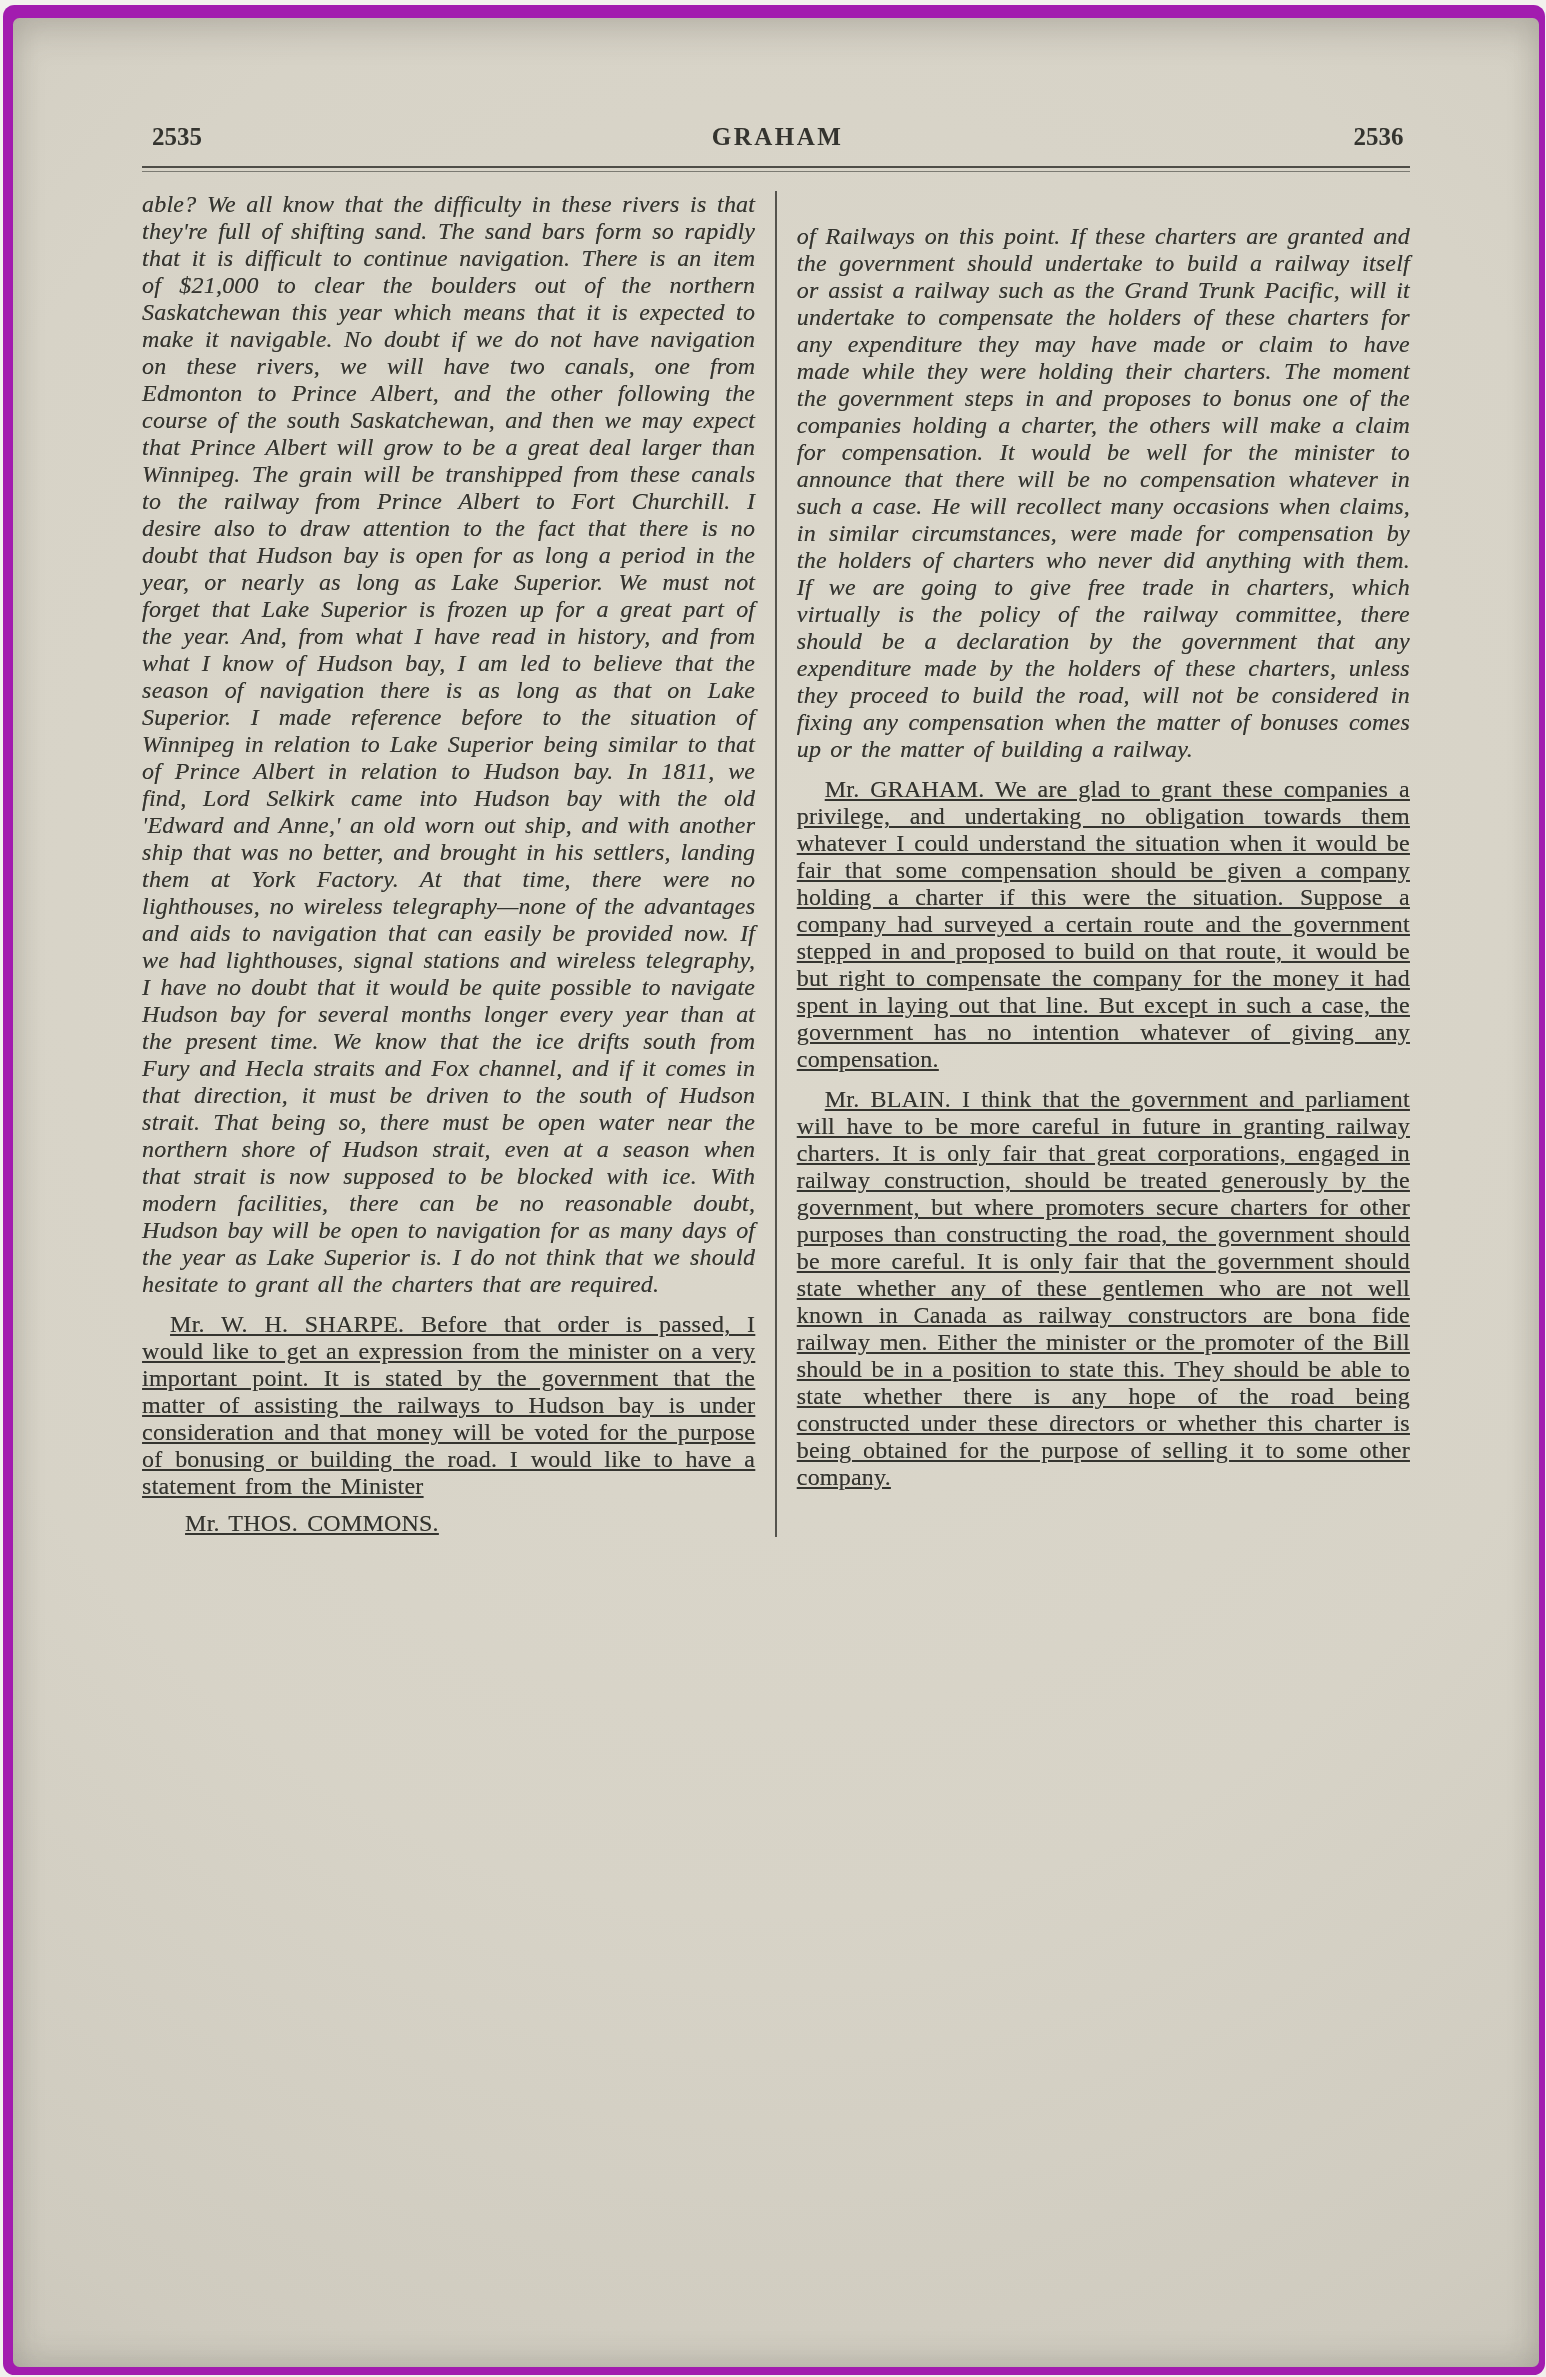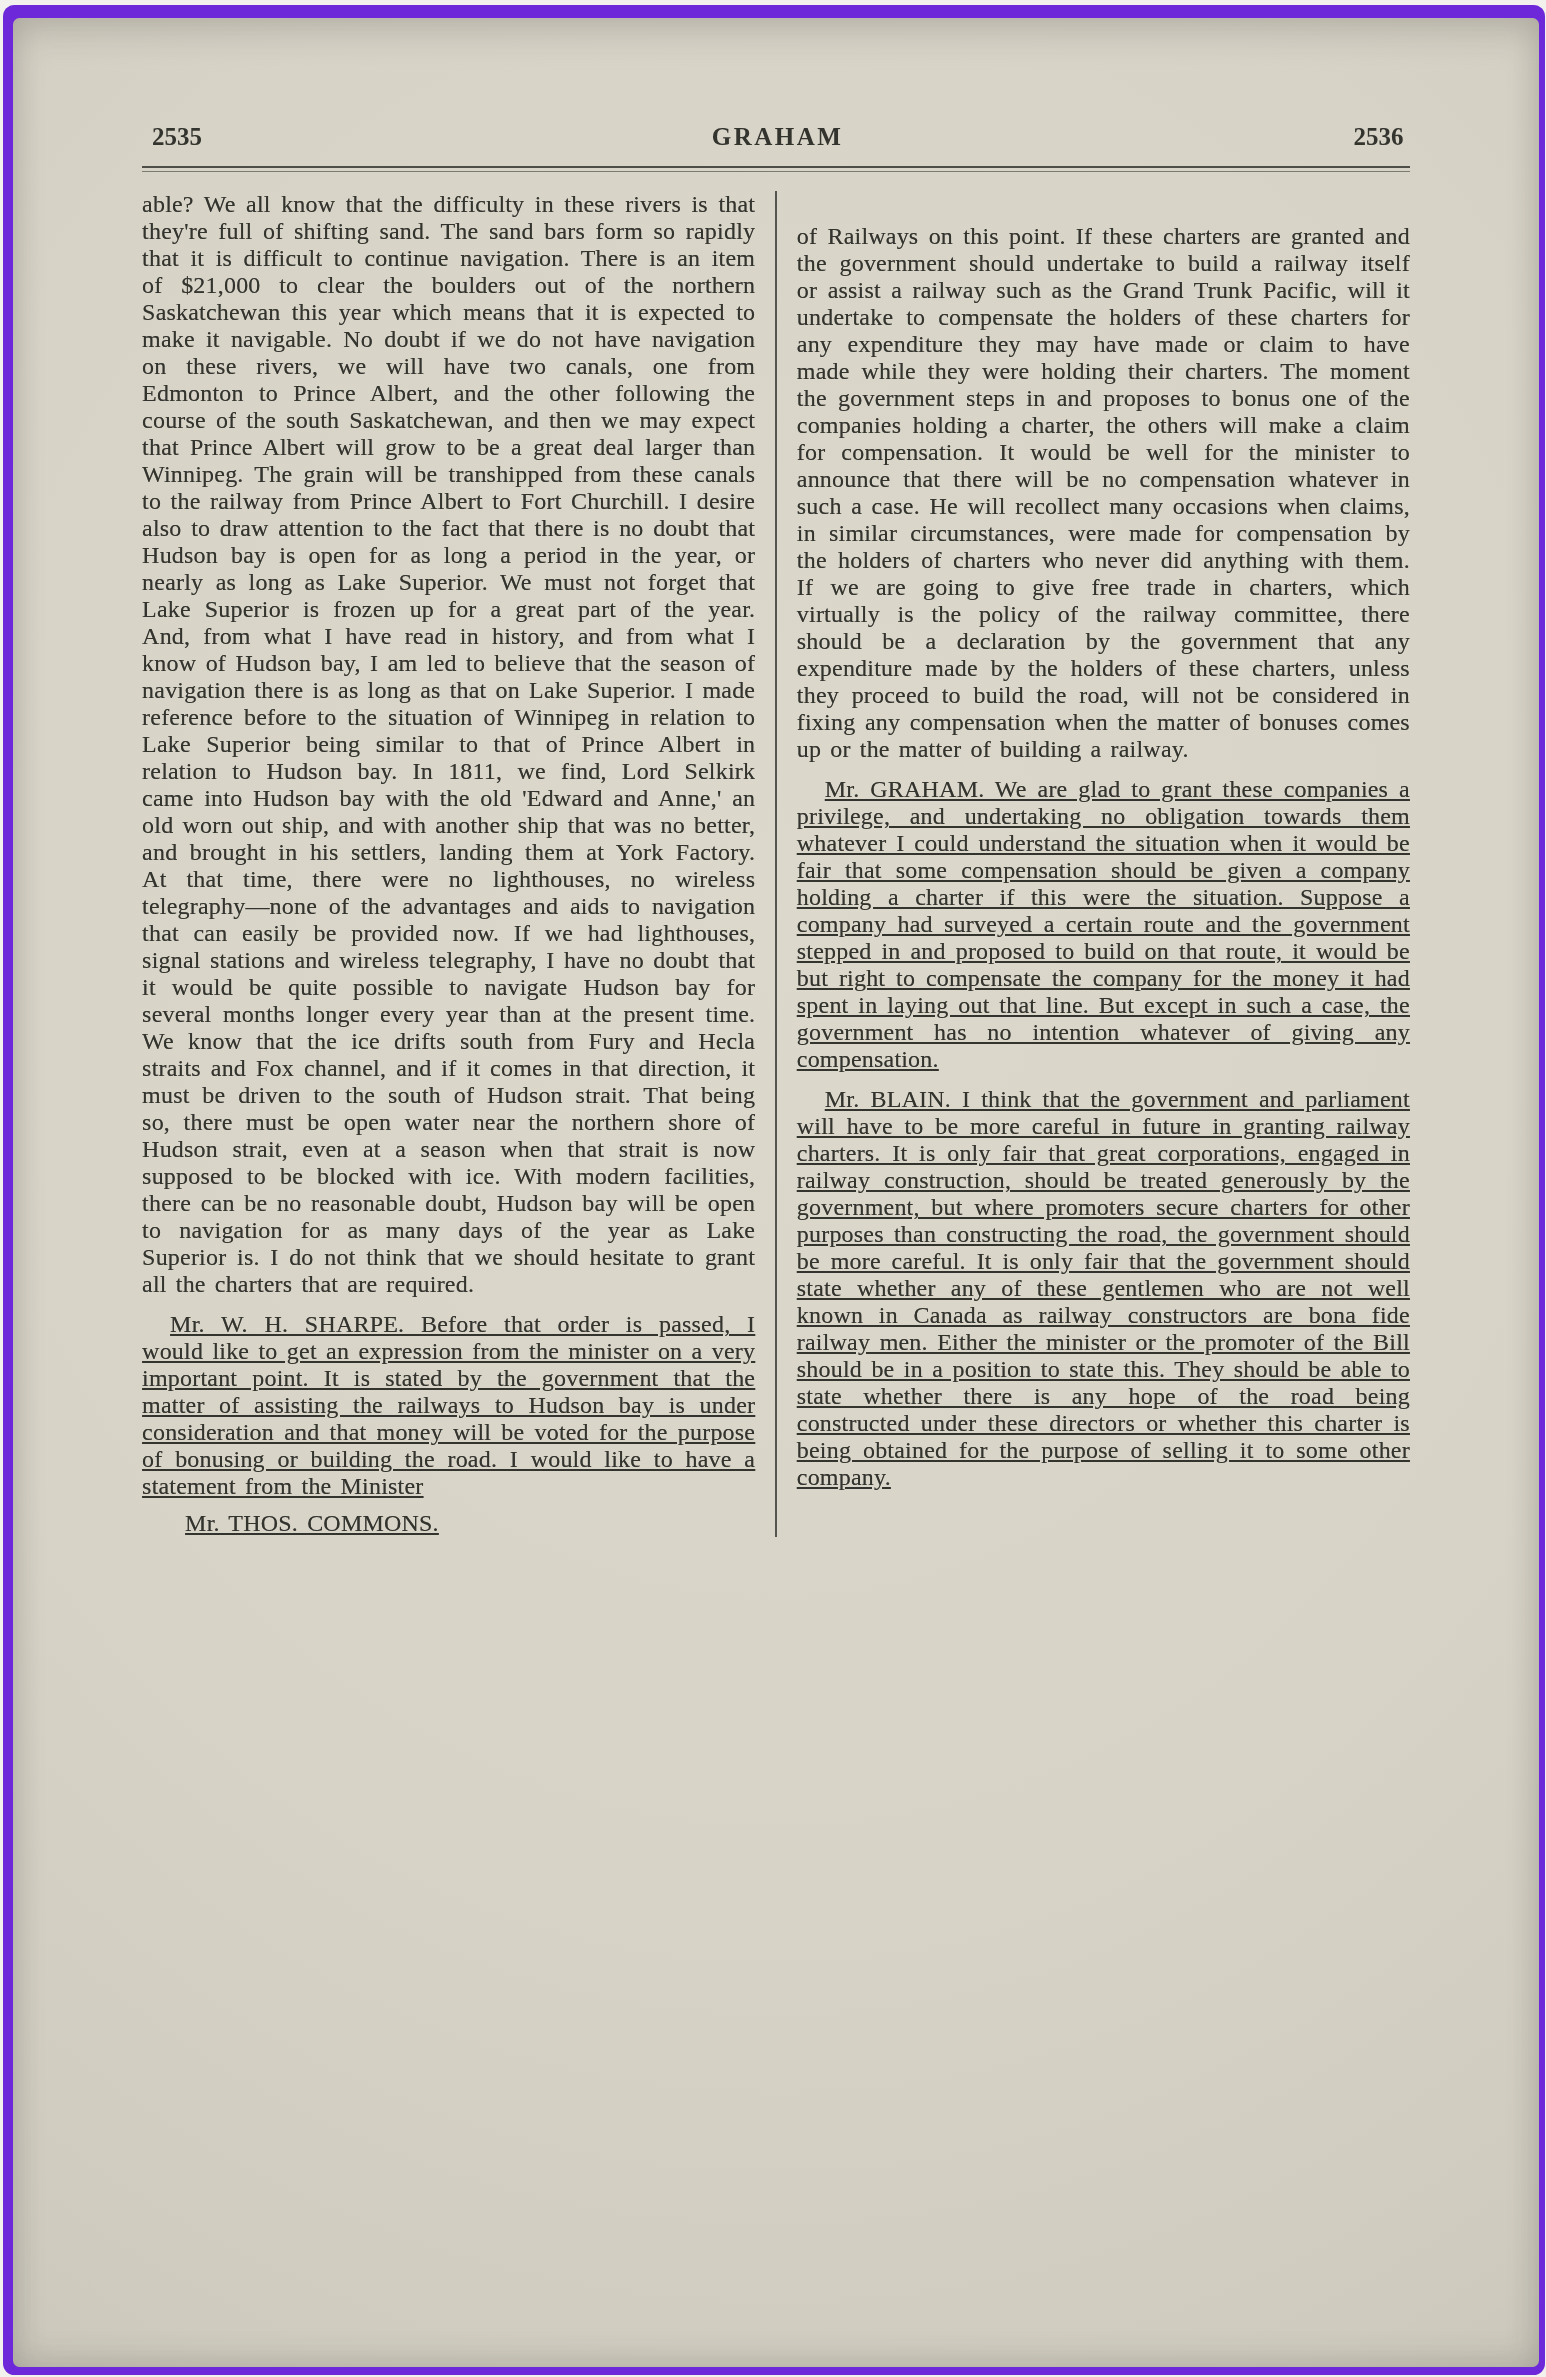--- a/index.html
+++ b/index.html
@@ -5,21 +5,21 @@
   html, body { margin: 0; padding: 0; }
   body {
     width: 1547px; height: 2377px;
     position: relative;
     background: #f2f1ed;
     font-family: "Liberation Serif", "DejaVu Serif", serif;
     overflow: hidden;
   }
   .scan {
     position: absolute; inset: 4.9px 1.6px 1.6px 3.3px;
-    background: #6d28d9;
+    background: #a21caf;
     border-radius: 11.4px;
   }
   .paper {
     position: absolute; inset: 13px 6.5px 8.2px 9.8px;
     border-radius: 6.5px;
     background:
       radial-gradient(ellipse 130% 95% at 50% 38%,
         #dcd8cc 0%, #d7d3c7 45%, #cfcbbf 70%, #c3bfb3 88%, #b3afa3 100%);
     box-shadow: inset 0 14.7px 33px rgba(60,58,50,0.18),
                 inset 0 -11.4px 28px rgba(60,58,50,0.12);
@@ -56,21 +56,21 @@
   p {
     margin: 0;
     text-align: justify;
     font-size: 24px;
     line-height: 27px;
     word-spacing: 2.9px;
     letter-spacing: 0.2px;
     text-shadow: 0 0 0.6px rgba(42,42,36,0.55);
     hyphens: auto;
   }
-  p.cont { text-indent: 0; }
+  p.cont { text-indent: 0; font-style: italic; }
   p.speech { text-indent: 28px; margin-top: 13px; text-decoration: underline; }
   p.speaker-line { text-indent: 43px; margin-top: 9.8px; }
 </style>
 </head>
 <body>
 
 <div class="scan">
   <div class="paper">
     <div class="content">
 

